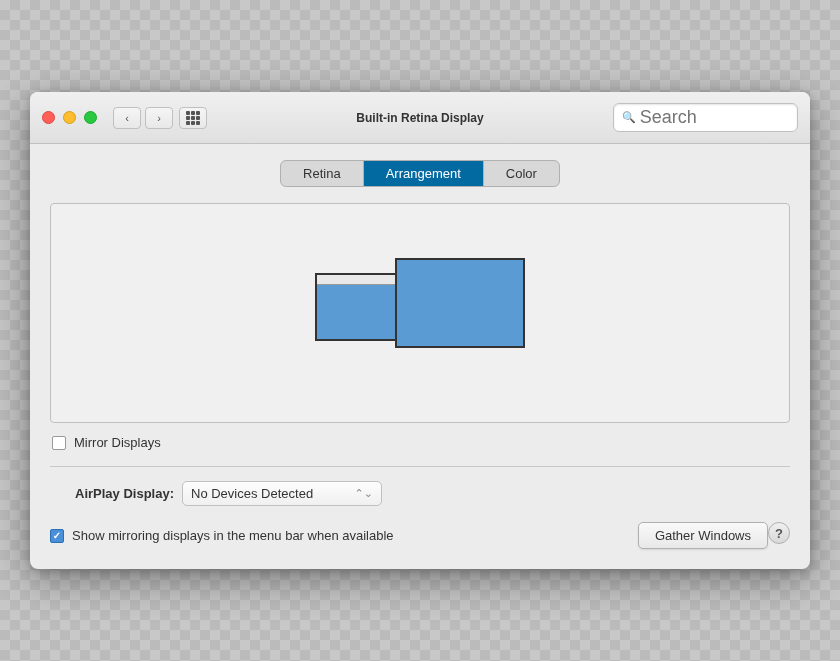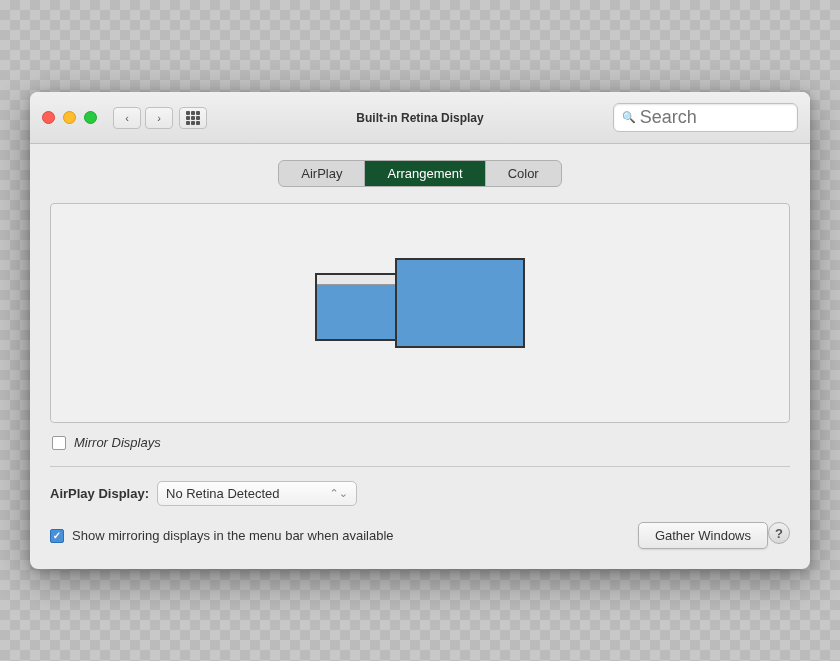--- a/index.html
+++ b/index.html
@@ -179,21 +179,21 @@
       padding: 5px 22px;
       font-size: 13px;
       cursor: pointer;
       color: #333;
       background: transparent;
       border: none;
       outline: none;
     }
 
     .tab.active {
-      background: #14532d;
+      background: #0369a1;
       color: white;
     }
 
     .tab:not(:last-child) {
       border-right: 1px solid #b0b0b0;
     }
 
     
     .instructions {
       font-size: 11.5px;
@@ -252,21 +252,20 @@
       z-index: 2;
     }
 
     
     .mirror-row {
       display: flex;
       align-items: center;
       gap: 8px;
       margin-bottom: 16px;
       padding-left: 2px;
-      font-style: italic;
     }
 
     .checkbox {
       width: 14px;
       height: 14px;
       border: 1px solid #999;
       border-radius: 2px;
       background: white;
       cursor: pointer;
       display: flex;
@@ -286,20 +285,21 @@
       align-items: center;
       gap: 8px;
       margin-bottom: 16px;
     }
 
     .airplay-label {
       font-size: 13px;
       color: #333;
       font-weight: 600;
       white-space: nowrap;
+      margin-left: 25px;
     }
 
     .dropdown {
       display: flex;
       align-items: center;
       justify-content: space-between;
       background: linear-gradient(to bottom, #fdfdfd, #f0f0f0);
       border: 1px solid #c0c0c0;
       border-radius: 5px;
       padding: 4px 8px;
@@ -426,21 +426,21 @@
       <span class="search-icon-svg">🔍</span>
       <input class="search-input" type="text" placeholder="Search" style="">
       <div class="search-clear">✕</div>
     </div>
   </div>
 
   <div class="content">
 
     <div class="tabs">
       <div class="tab-group">
-        <button class="tab">AirPlay</button>
+        <button class="tab">Retina</button>
         <button class="tab active">Arrangement</button>
         <button class="tab">Color</button>
       </div>
     </div>
 
 
     <div class="display-area">
       <div class="display-monitors">
 
         <div class="monitor-secondary">
@@ -454,21 +454,21 @@
     <div class="mirror-row">
       <div class="checkbox"></div>
       <span class="mirror-label">Mirror Displays</span>
     </div>
 
     <div class="divider"></div>
 
     <div class="airplay-row">
       <span class="airplay-label">AirPlay Display:</span>
       <div class="dropdown">
-        <span>No Retina Detected</span>
+        <span>No Devices Detected</span>
         <span class="dropdown-arrows">⌃⌄</span>
       </div>
     </div>
 
     <div class="bottom-row">
       <div class="show-mirroring-row">
         <div class="checkbox-checked">
           <span class="checkmark">✓</span>
         </div>
         <span class="show-label">Show mirroring displays in the menu bar when available</span>

